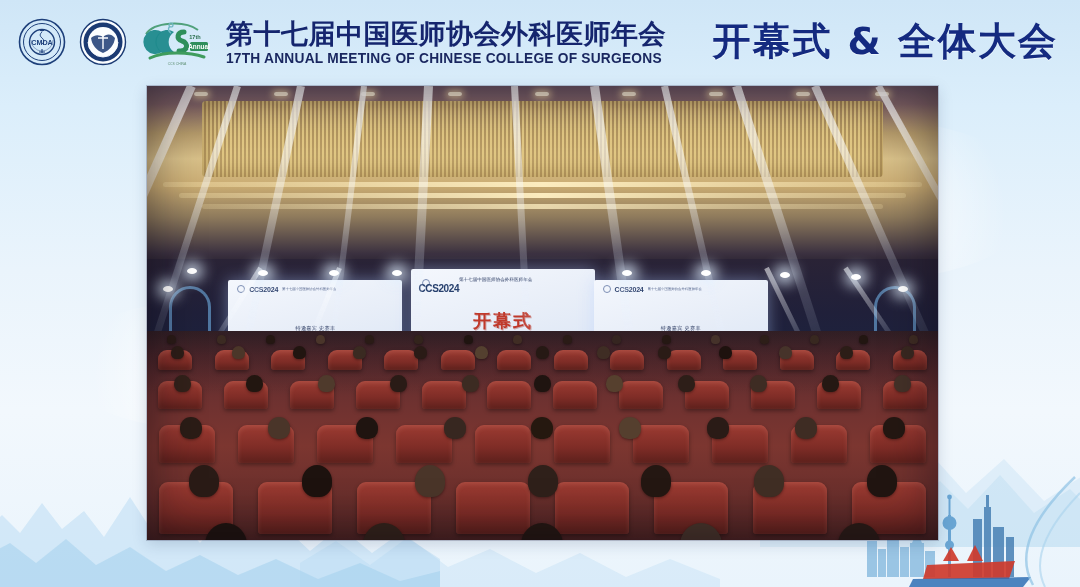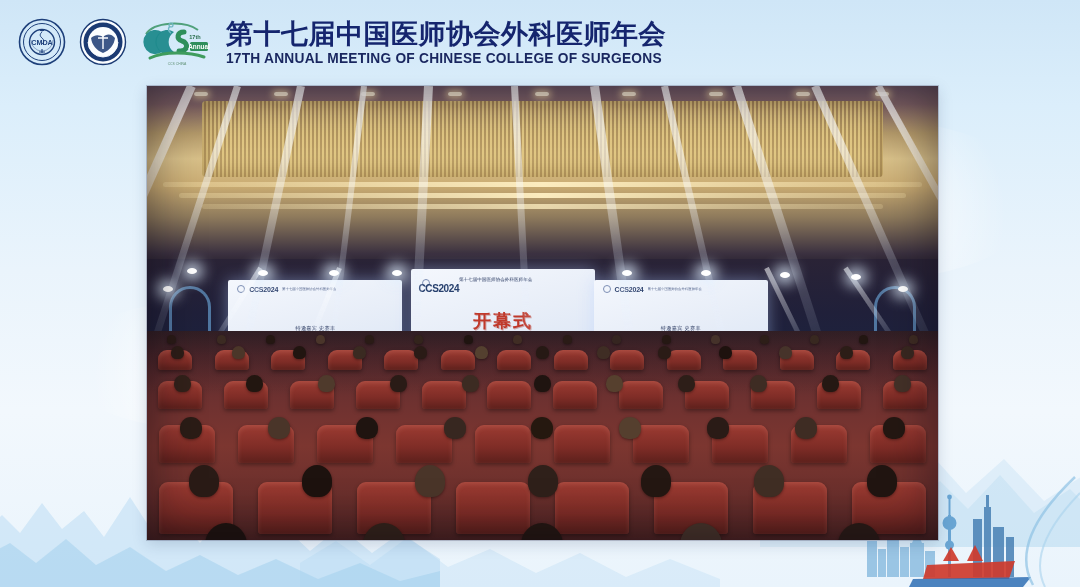--- a/index.html
+++ b/index.html
@@ -355,20 +355,21 @@
       <path d="M10 40 C24 33 50 34 64 39" stroke="#3f9c5d" stroke-width="3" fill="none" stroke-linecap="round"></path>
       <text x="37" y="47" font-size="3.4" fill="#5d8f72" text-anchor="middle" font-family="Liberation Sans, sans-serif">CCS CHINA</text>
     </svg>
   </div>
 
   <div class="title-block">
     <div class="title-cn">第十七届中国医师协会外科医师年会</div>
     <div class="title-en">17TH ANNUAL MEETING OF CHINESE COLLEGE OF SURGEONS</div>
   </div>
 
+  <div class="session-title">开幕式 &amp; 全体大会</div>
 </div>
 
 <div class="video-frame">
   <div class="hall">
 
     <div class="ceiling">
       <div class="ceiling-panel"></div>
       <div class="ceiling-trim" style="top:53%;"></div>
       <div class="ceiling-trim" style="top:59%; left:4%; width:92%;"></div>
       <div class="ceiling-trim" style="top:65%; left:7%; width:86%; opacity:.8;"></div>

